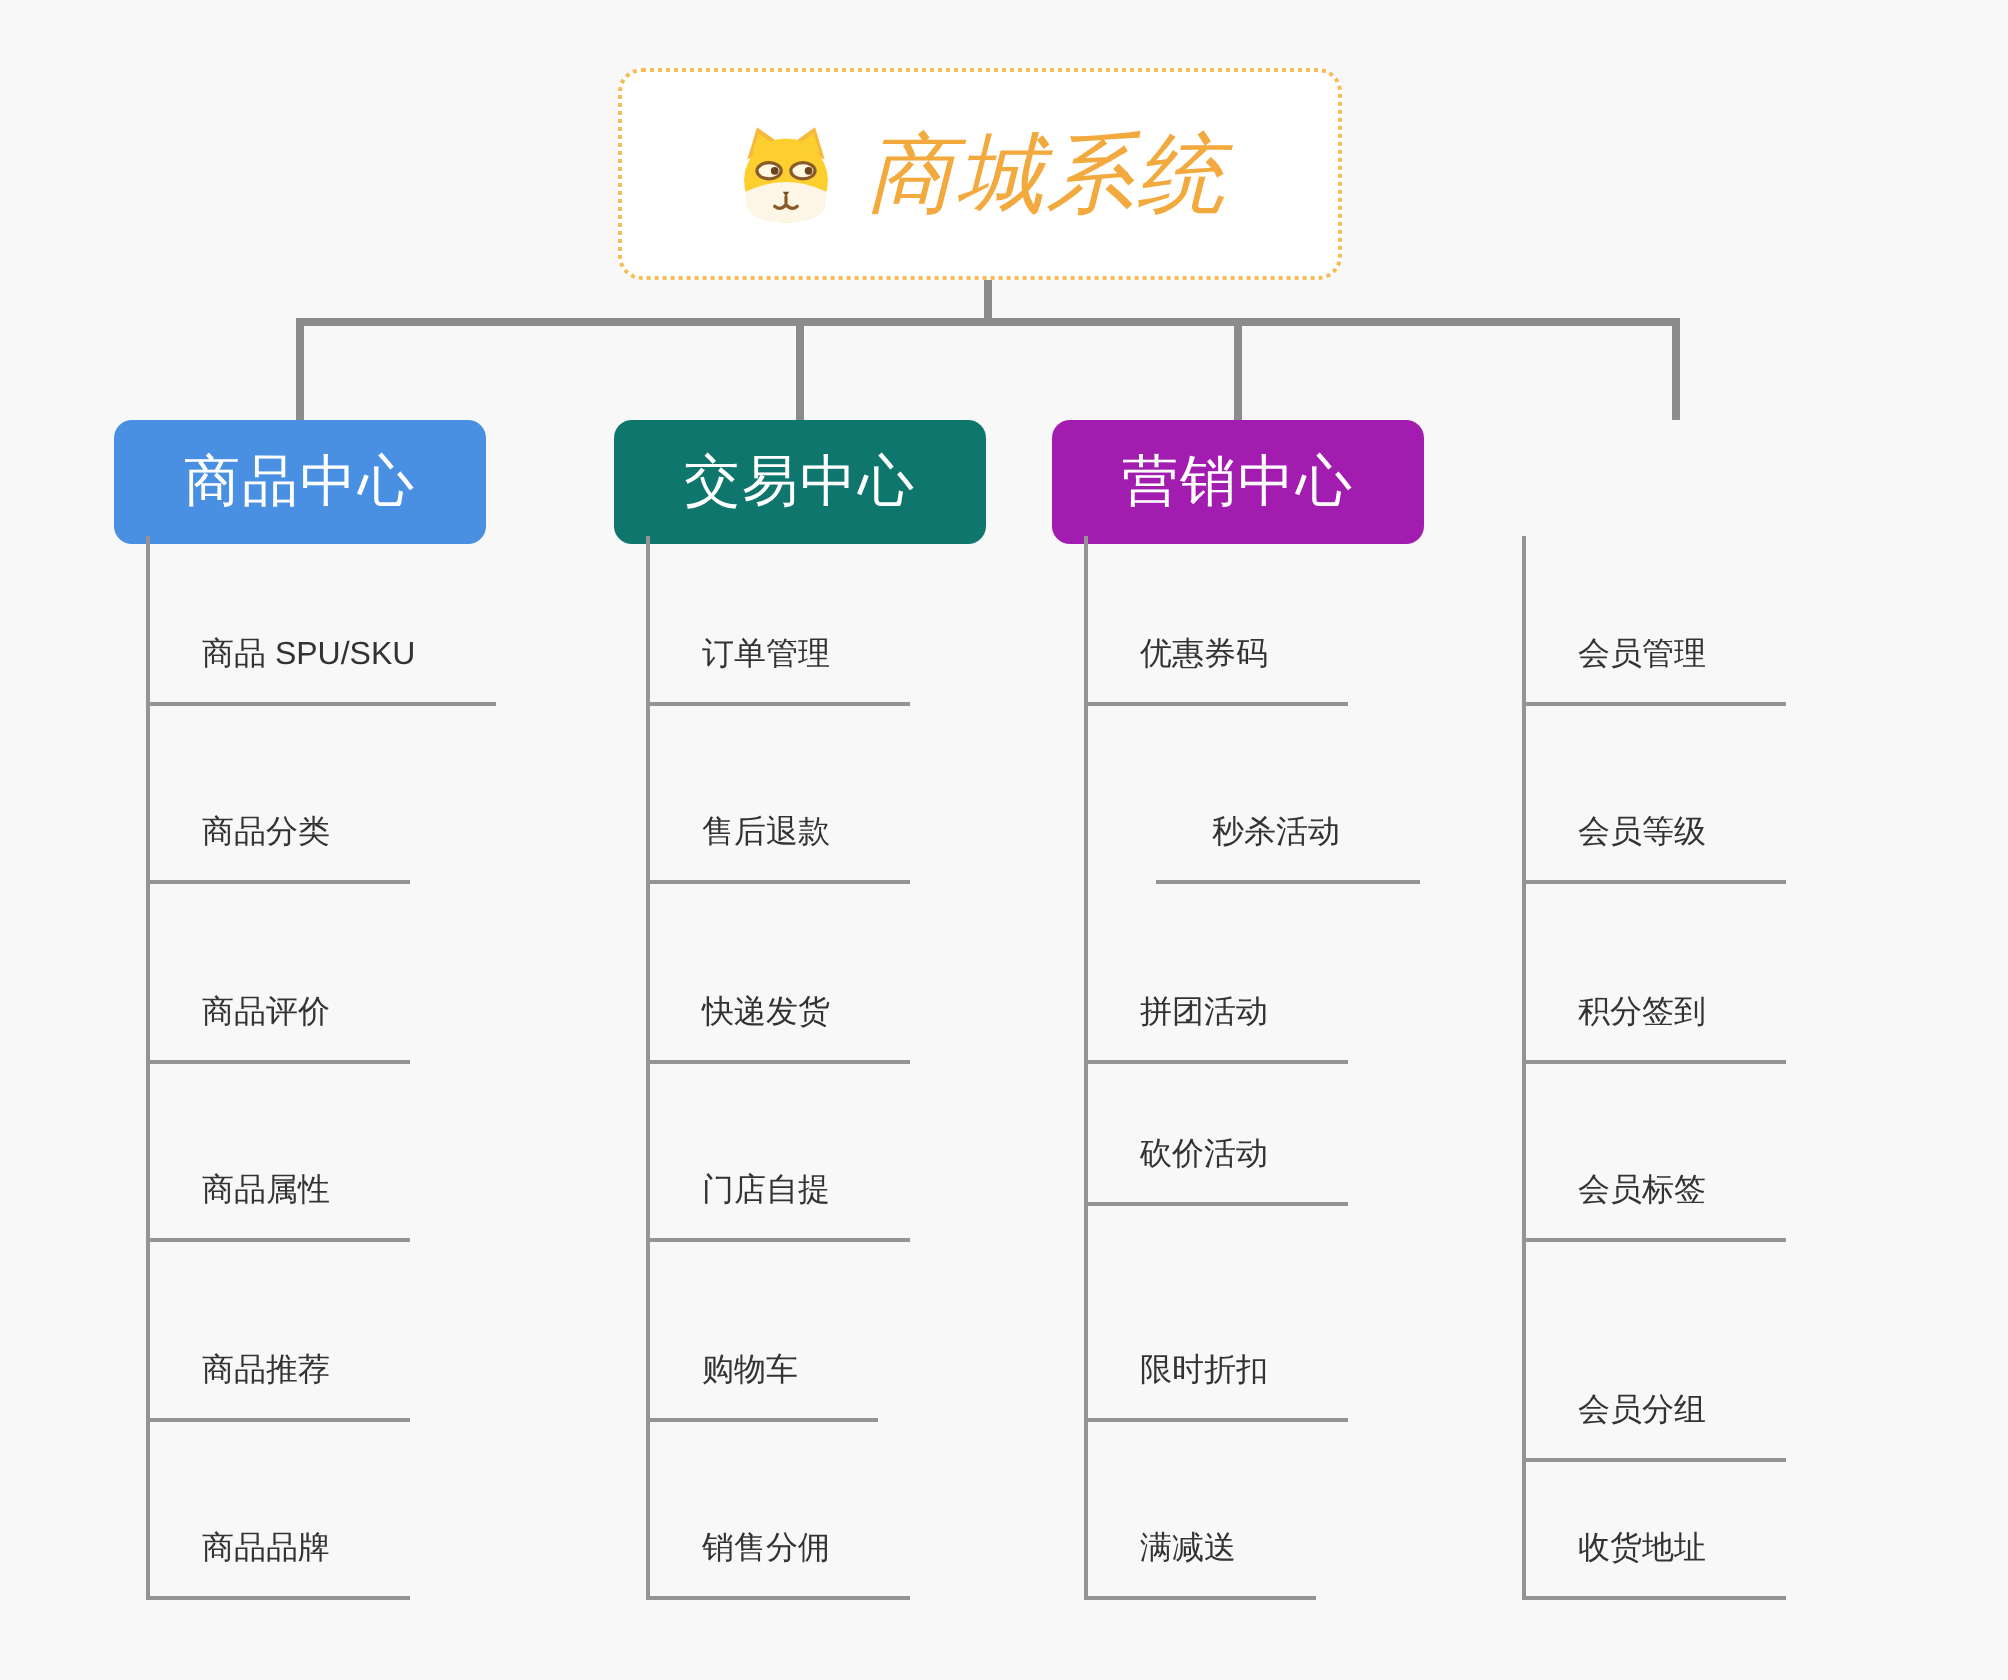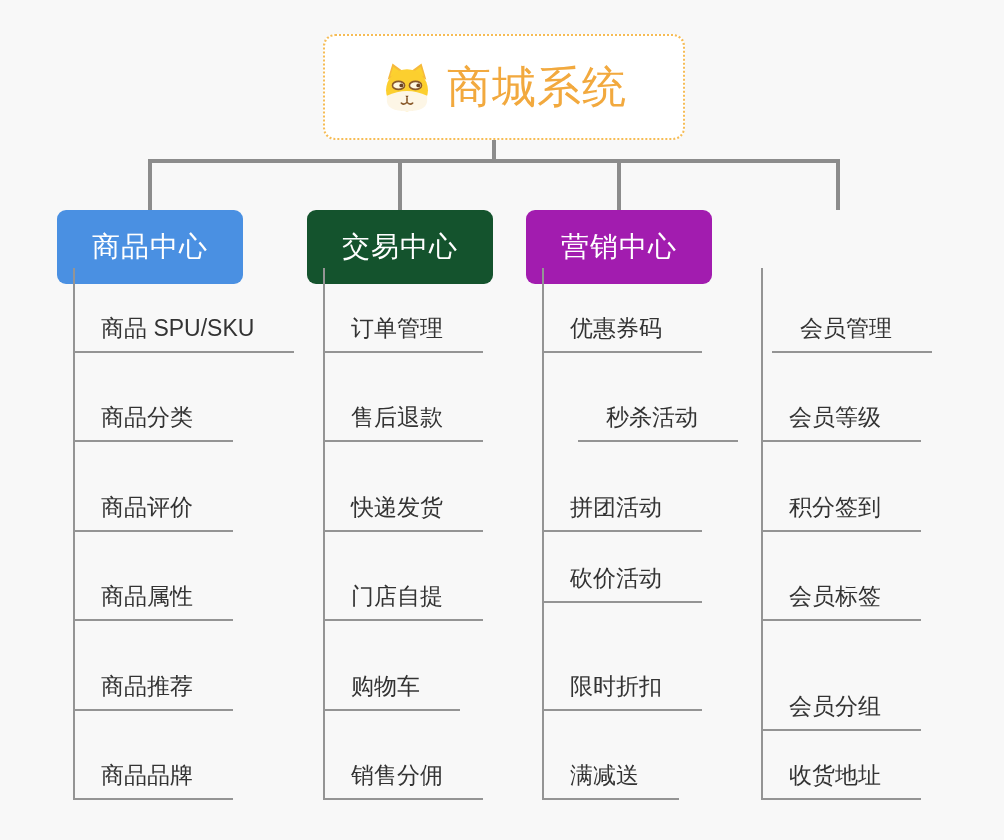--- a/index.html
+++ b/index.html
@@ -8,29 +8,30 @@
     font-family: "Liberation Sans", "DejaVu Sans", sans-serif;
     background: #F8F8F8;
     position: relative;
     overflow: hidden;
   }
   .canvas { position: absolute; inset: 0; width: 1004px; height: 840px; }
 
   
   .root-node {
     position: absolute;
-    left: 323px; top: 34px;
+    left: 309px; top: 34px;
     width: 362px; height: 106px;
     background: #FFFFFF;
     border: 2px dotted #F6BC55;
     border-radius: 12px;
     display: flex;
     align-items: center;
     justify-content: center;
     gap: 14px;
+    font-style: italic;
   }
   .root-title {
     font-size: 44px;
     color: #F2A93E;
     letter-spacing: 1px;
     white-space: nowrap;
   }
   .root-icon { width: 52px; height: 50px; flex: 0 0 auto; }
 
   
@@ -46,41 +47,41 @@
   
   .branch { position: absolute; top: 210px; width: 260px; height: 600px; }
   .b0 { left: 57px; }
   .b1 { left: 307px; }
   .b2 { left: 526px; }
   .b3 { left: 745px; }
 
   .branch-header {
     position: absolute;
     left: 0; top: 0;
-    width: 186px; height: 74px;
+    width: 186px; height: 62px;
     border-radius: 9px;
     display: flex;
     align-items: center;
     justify-content: center;
     color: #FFFFFF;
     font-size: 28px;
     letter-spacing: 1px;
     cursor: default;
   }
   .trunk {
     position: absolute;
     left: 16px; top: 58px;
     width: 2px; height: 532px;
     background: #949494;
   }
   .child-topic {
     position: absolute;
     left: 16px;
     padding: 0 40px 8px 28px;
-    font-size: 23px;
+    font-size: 16px;
     line-height: 30px;
     color: #333333;
     border-bottom: 2px solid #949494;
     white-space: nowrap;
   }
 </style>
 </head>
 <body>
 
 <div class="canvas">
@@ -117,21 +118,21 @@
         <div class="child-topic" style="top: 103px;">商品 SPU/SKU</div>
         <div class="child-topic" style="top: 192.4px;">商品分类</div>
         <div class="child-topic" style="top: 281.8px;">商品评价</div>
         <div class="child-topic" style="top: 371.2px;">商品属性</div>
         <div class="child-topic" style="top: 460.6px;">商品推荐</div>
         <div class="child-topic" style="top: 550px;">商品品牌</div>
       </div>
   </div>
 
   <div class="branch b1">
-    <div class="branch-header" style="background: #14532d;">交易中心</div>
+    <div class="branch-header" style="background: #0f766e;">交易中心</div>
     <div class="trunk"></div>
     <div class="children">
         <div class="child-topic" style="top: 103px;">订单管理</div>
         <div class="child-topic" style="top: 192.4px;">售后退款</div>
         <div class="child-topic" style="top: 281.8px;">快递发货</div>
         <div class="child-topic" style="top: 371.2px;">门店自提</div>
         <div class="child-topic" style="top: 460.6px;">购物车</div>
         <div class="child-topic" style="top: 550px;">销售分佣</div>
       </div>
   </div>
@@ -145,21 +146,21 @@
         <div class="child-topic" style="top: 281.8px;">拼团活动</div>
         <div class="child-topic" style="top: 353px;">砍价活动</div>
         <div class="child-topic" style="top: 460.6px;">限时折扣</div>
         <div class="child-topic" style="top: 550px;">满减送</div>
       </div>
   </div>
 
   <div class="branch b3">
     <div class="trunk"></div>
     <div class="children">
-        <div class="child-topic" style="top: 103px; margin-left: 11px;">会员管理</div>
+        <div class="child-topic" style="top: 103px;">会员管理</div>
         <div class="child-topic" style="top: 192.4px;">会员等级</div>
         <div class="child-topic" style="top: 281.8px;">积分签到</div>
         <div class="child-topic" style="top: 371.2px;">会员标签</div>
         <div class="child-topic" style="top: 460.6px; margin-top: 20px;">会员分组</div>
         <div class="child-topic" style="top: 550px;">收货地址</div>
       </div>
   </div>
 
 </div>
 

